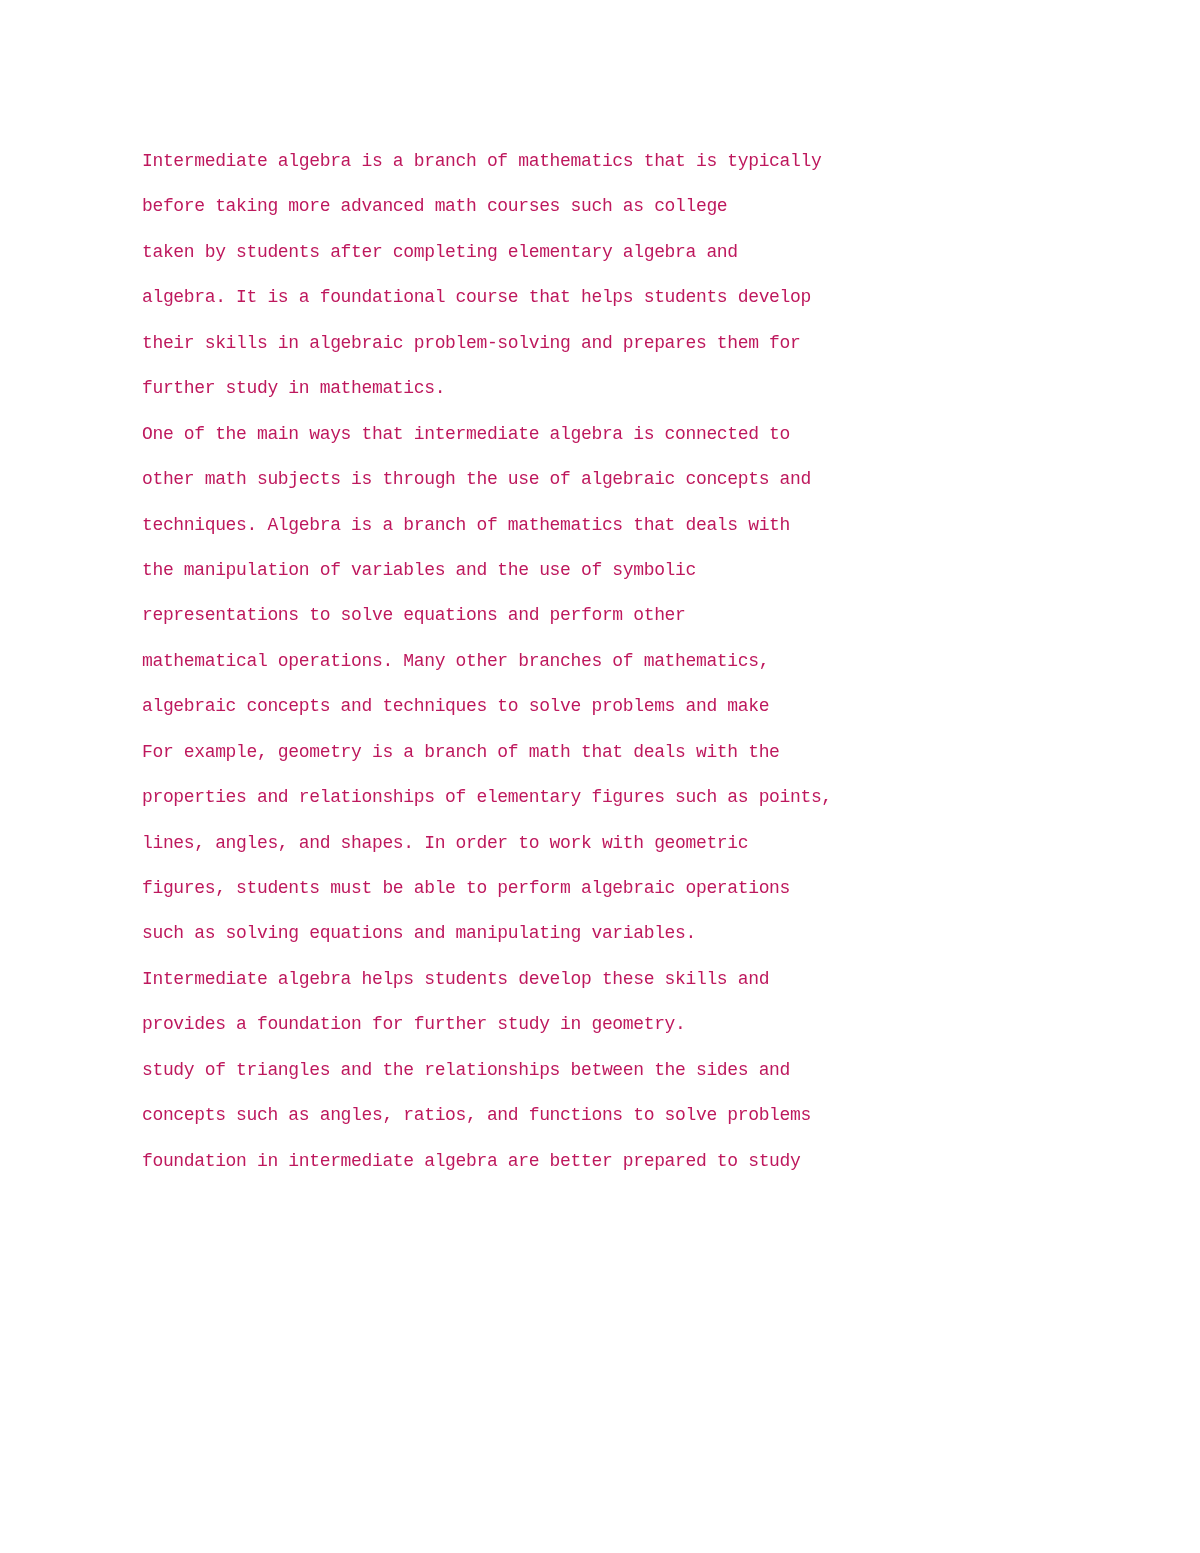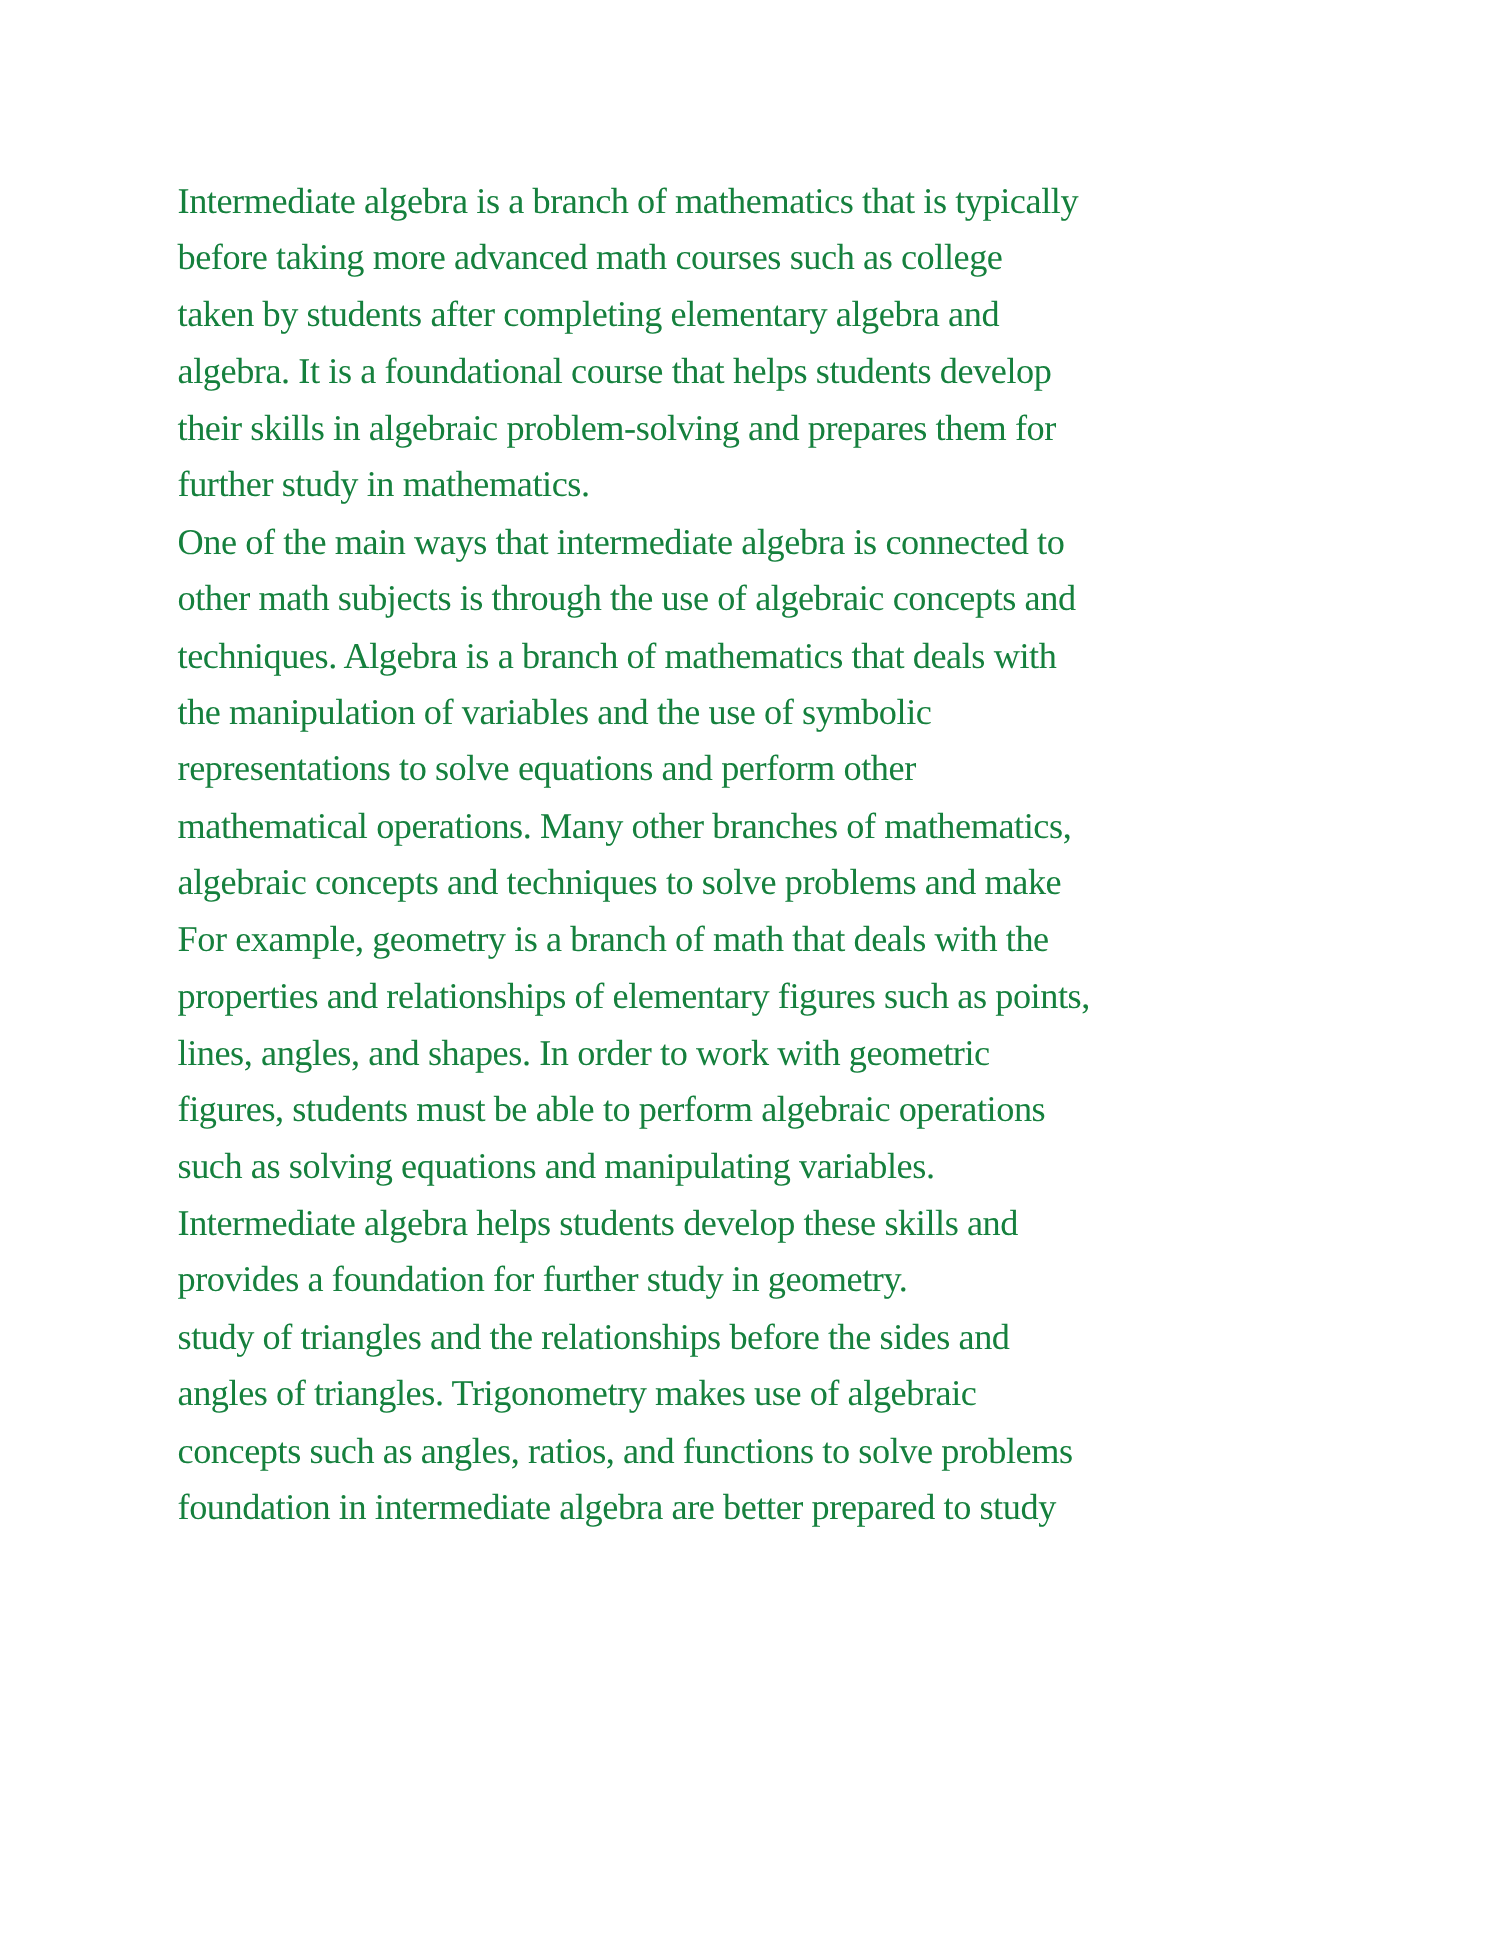--- a/index.html
+++ b/index.html
@@ -19,23 +19,23 @@
       top: 0;
       width: 1200px;
       height: 1553px;
       background: #ffffff;
     }
     .content {
       position: absolute;
       left: 142px;
       top: 139px;
       width: 930px;
-      font-family: Liberation Serif, serif;
-      font-size: 29px;
-      color: #15803d;
+      font-family: Liberation Mono, monospace;
+      font-size: 18px;
+      color: #be185d;
     }
     .line {
       height: 45.45px;
       line-height: 45.45px;
       white-space: nowrap;
       letter-spacing: -0.35px;
     }
   </style>
 </head>
 <body>
@@ -66,20 +66,19 @@
       <div class="line">For example, geometry is a branch of math that deals with the</div>
       <div class="line">properties and relationships of elementary figures such as points,</div>
       <div class="line">lines, angles, and shapes. In order to work with geometric</div>
       <div class="line">figures, students must be able to perform algebraic operations</div>
       <div class="line">such as solving equations and manipulating variables.</div>
       <div class="line">Intermediate algebra helps students develop these skills and</div>
       <div class="line">provides a foundation for further study in geometry.</div>
     </div>
 
     <div class="paragraph">
-      <div class="line">study of triangles and the relationships before the sides and</div>
-      <div class="line">angles of triangles. Trigonometry makes use of algebraic</div>
+      <div class="line">study of triangles and the relationships between the sides and</div>
       <div class="line">concepts such as angles, ratios, and functions to solve problems</div>
       <div class="line">foundation in intermediate algebra are better prepared to study</div>
     </div>
 
   </div>
 </div>
 
 </body></html>

